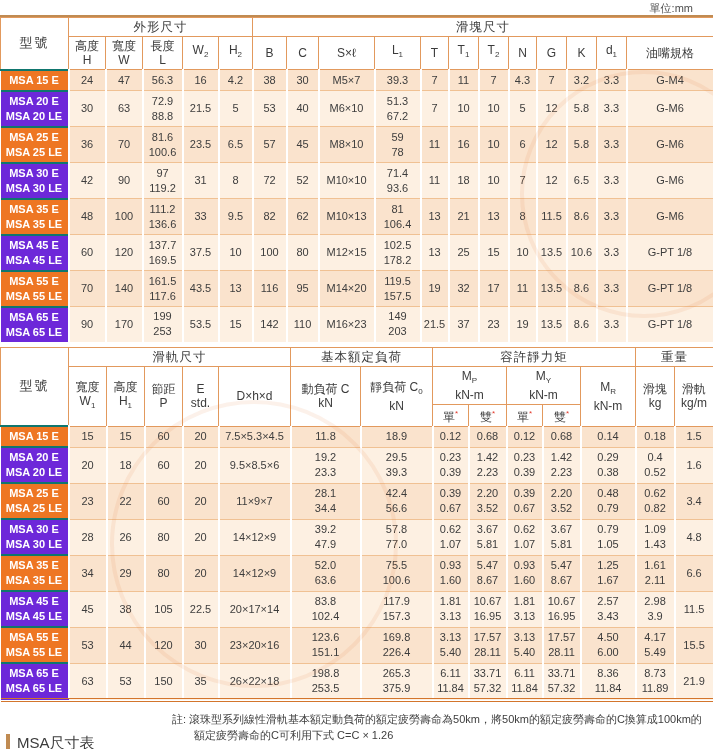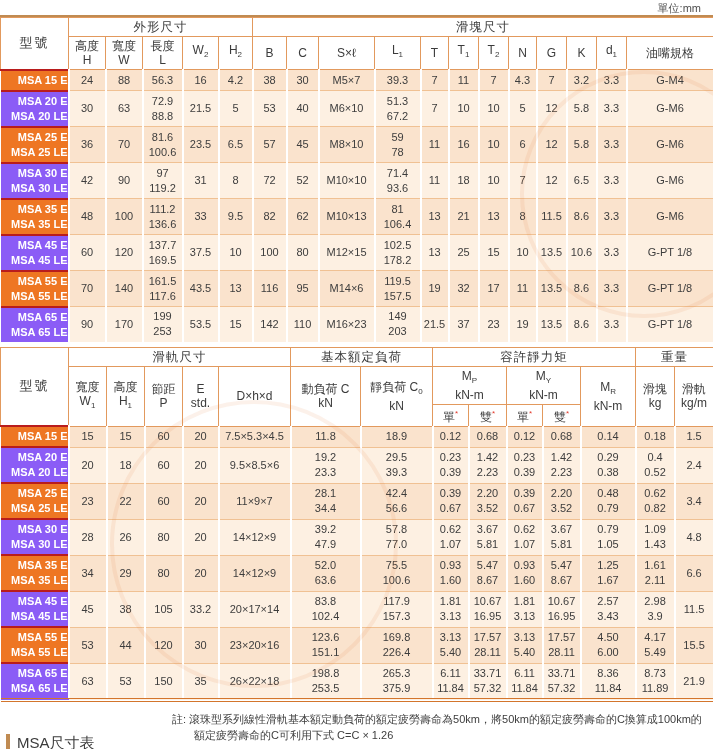--- a/index.html
+++ b/index.html
@@ -1,21 +1,21 @@
 <!DOCTYPE html>
 <html><head>
 <meta charset="utf-8">
 <style>
   html,body{margin:0;padding:0;}
   body{
     width:713px;height:749px;position:relative;overflow:hidden;
     background:#ffffff;color:#404040;
     font-family:"Liberation Sans","DejaVu Sans",sans-serif;
   }
-  .unit-row{height:13px;text-align:right;font-size:11px;color:#4d4d4d;padding:1px 12px 0 0;}
+  .unit-row{height:13px;text-align:right;font-size:11px;color:#4d4d4d;padding:1px 20px 0 0;}
   .top-rule{border-top:2px solid #c08b52;margin:1px 0 0 0;}
   table{width:713px;border-collapse:collapse;table-layout:fixed;}
   #table1{margin-top:0;}
   #table2{margin-top:5px;border-bottom:4px double #d3752c;}
   thead th{
     background:#ffffff;border:1px solid #e2995d;
     font-weight:normal;font-size:12px;color:#3b3b3b;
     padding:2px 0;line-height:14px;vertical-align:middle;text-align:center;
   }
   thead .grp{font-size:12.5px;letter-spacing:1px;}
@@ -23,25 +23,25 @@
   sub{font-size:8px;}
   sup.red{color:#e23a2c;font-size:8px;vertical-align:super;}
   tbody td{
     font-size:11px;text-align:center;vertical-align:middle;
     border-right:2px solid #ffffff;border-top:1px solid #f0c193;
     padding:2px 0;line-height:15px;color:#3d3d3d;
   }
   tbody tr.odd td{background:#fae3cd;}
   tbody tr.even td{background:#fdf0e2;}
   tbody td.model{
-    color:#ffffff;font-weight:bold;font-size:11px;text-align:right;
-    border-top:2px solid #b91c1c;line-height:15px;
+    color:#ffffff;font-weight:bold;font-size:11px;text-align:center;
+    border-top:2px solid #0f766e;line-height:15px;
   }
   tbody tr.odd td.model,tbody td.model.orange{background:#ee7623;}
-  tbody td.model.gray{background:#8b5cf6;}
+  tbody td.model.gray{background:#6d28d9;}
   .footer{position:relative;margin-top:6px;height:62px;}
   .page-title{
     position:absolute;left:6px;top:26px;
     border-left:4px solid #c08b52;padding-left:7px;
     font-size:15px;color:#3b3b3b;
   }
   .notes{position:absolute;left:172px;top:2px;font-size:11px;line-height:16px;color:#3d3d3d;}
   .notes .n2-wrap{margin-top:1px;}
   .watermark{
     position:absolute;border-radius:50%;pointer-events:none;
@@ -117,21 +117,21 @@
   </thead>
   <tbody id="tbody1">
       <tr class="odd">
         <td class="model orange">
           <div>MSA 15 E</div>
         </td>
         <td>
           <div>24</div>
         </td>
         <td>
-          <div>88</div>
+          <div>47</div>
         </td>
         <td>
           <div>56.3</div>
         </td>
         <td>
           <div>16</div>
         </td>
         <td>
           <div>4.2</div>
         </td>
@@ -488,21 +488,21 @@
         <td>
           <div>13</div>
         </td>
         <td>
           <div>116</div>
         </td>
         <td>
           <div>95</div>
         </td>
         <td>
-          <div>M14×6</div>
+          <div>M14×20</div>
         </td>
         <td>
           <div>119.5</div>
           <div>157.5</div>
         </td>
         <td>
           <div>19</div>
         </td>
         <td>
           <div>32</div>
@@ -762,21 +762,21 @@
         </td>
         <td>
           <div>0.29</div>
           <div>0.38</div>
         </td>
         <td>
           <div>0.4</div>
           <div>0.52</div>
         </td>
         <td>
-          <div>2.4</div>
+          <div>1.6</div>
         </td>
       </tr>
       <tr class="odd">
         <td class="model orange">
           <div>MSA 25 E</div>
           <div>MSA 25 LE</div>
         </td>
         <td>
           <div>23</div>
         </td>
@@ -948,21 +948,21 @@
         <td>
           <div>45</div>
         </td>
         <td>
           <div>38</div>
         </td>
         <td>
           <div>105</div>
         </td>
         <td>
-          <div>33.2</div>
+          <div>22.5</div>
         </td>
         <td>
           <div>20×17×14</div>
         </td>
         <td>
           <div>83.8</div>
           <div>102.4</div>
         </td>
         <td>
           <div>117.9</div>

